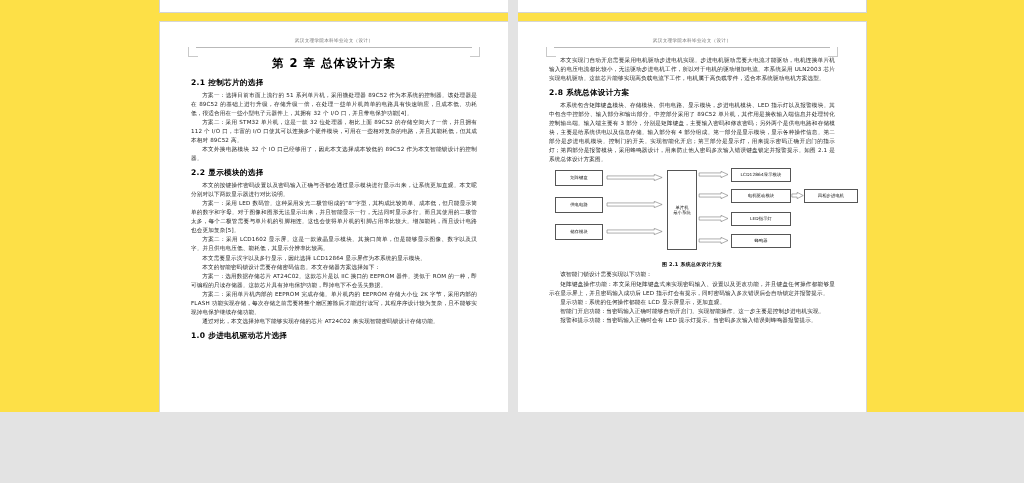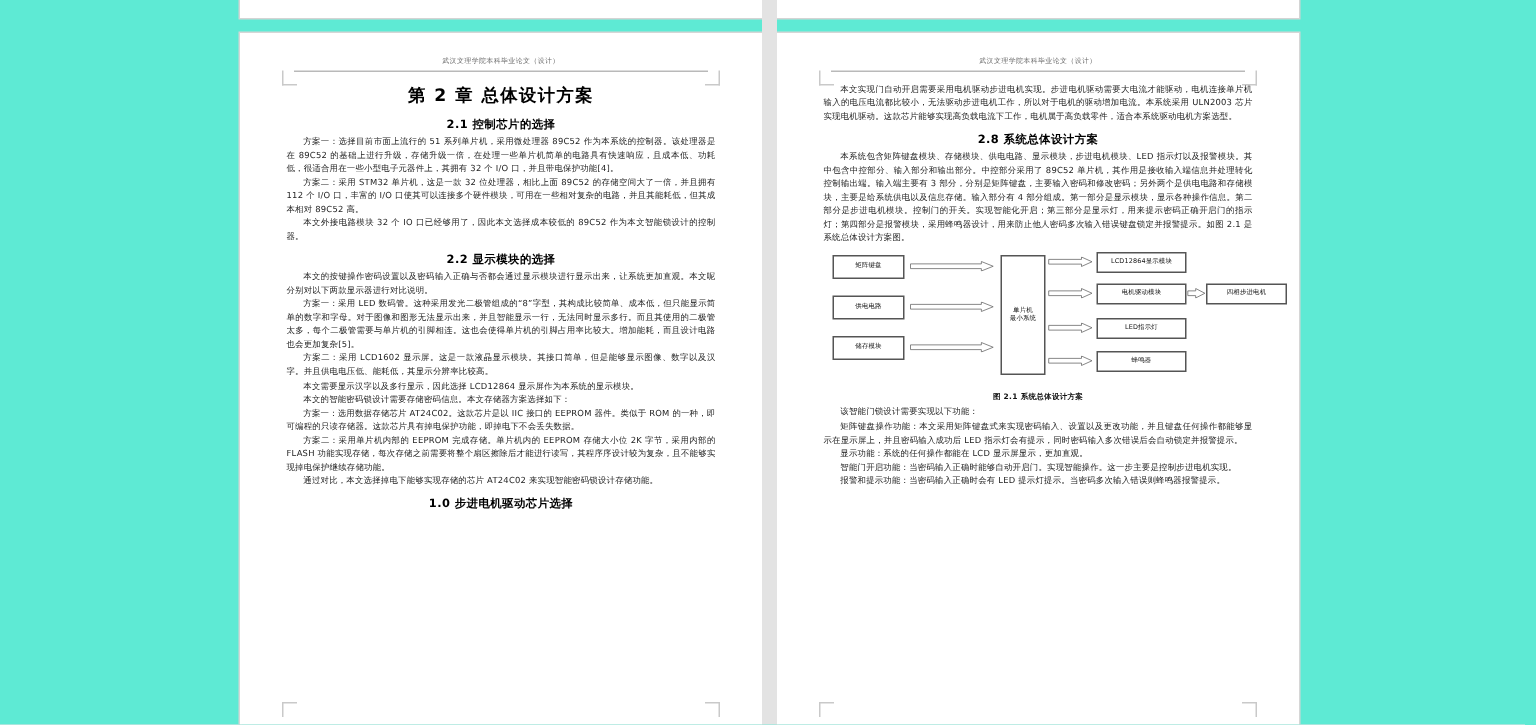--- a/index.html
+++ b/index.html
@@ -7,22 +7,22 @@
     padding: 0;
     background: #e3e3e3;
     width: 1024px;
     height: 483px;
     overflow: hidden;
     font-family: "DejaVu Sans", "Liberation Sans", sans-serif;
   }
   #viewer {
     position: relative;
     width: 1024px;
-    height: 483px;
-    background: #5eead4;
+    height: 412px;
+    background: #fde047;
     overflow: hidden;
   }
   
   .page-sliver {
     position: absolute;
     top: -10px;
     width: 348px;
     height: 22px;
     background: #ffffff;
     box-shadow: 0 0 0 1px #d4d4d4;
@@ -98,21 +98,20 @@
     margin: 4px 0 7px 0;
     color: #000;
     font-family: "DejaVu Sans", "Liberation Sans", sans-serif;
   }
   .h2 {
     font-size: 7.6px;
     font-weight: bold;
     margin: 5px 0 2.5px 0;
     letter-spacing: .3px;
     color: #000;
-    text-align: center;
   }
   p.para {
     font-size: 5.6px;
     line-height: 9.1px;
     text-align: justify;
     text-indent: 11.2px;
     margin: 0;
     letter-spacing: .15px;
     color: #1c1c1c;
   }

